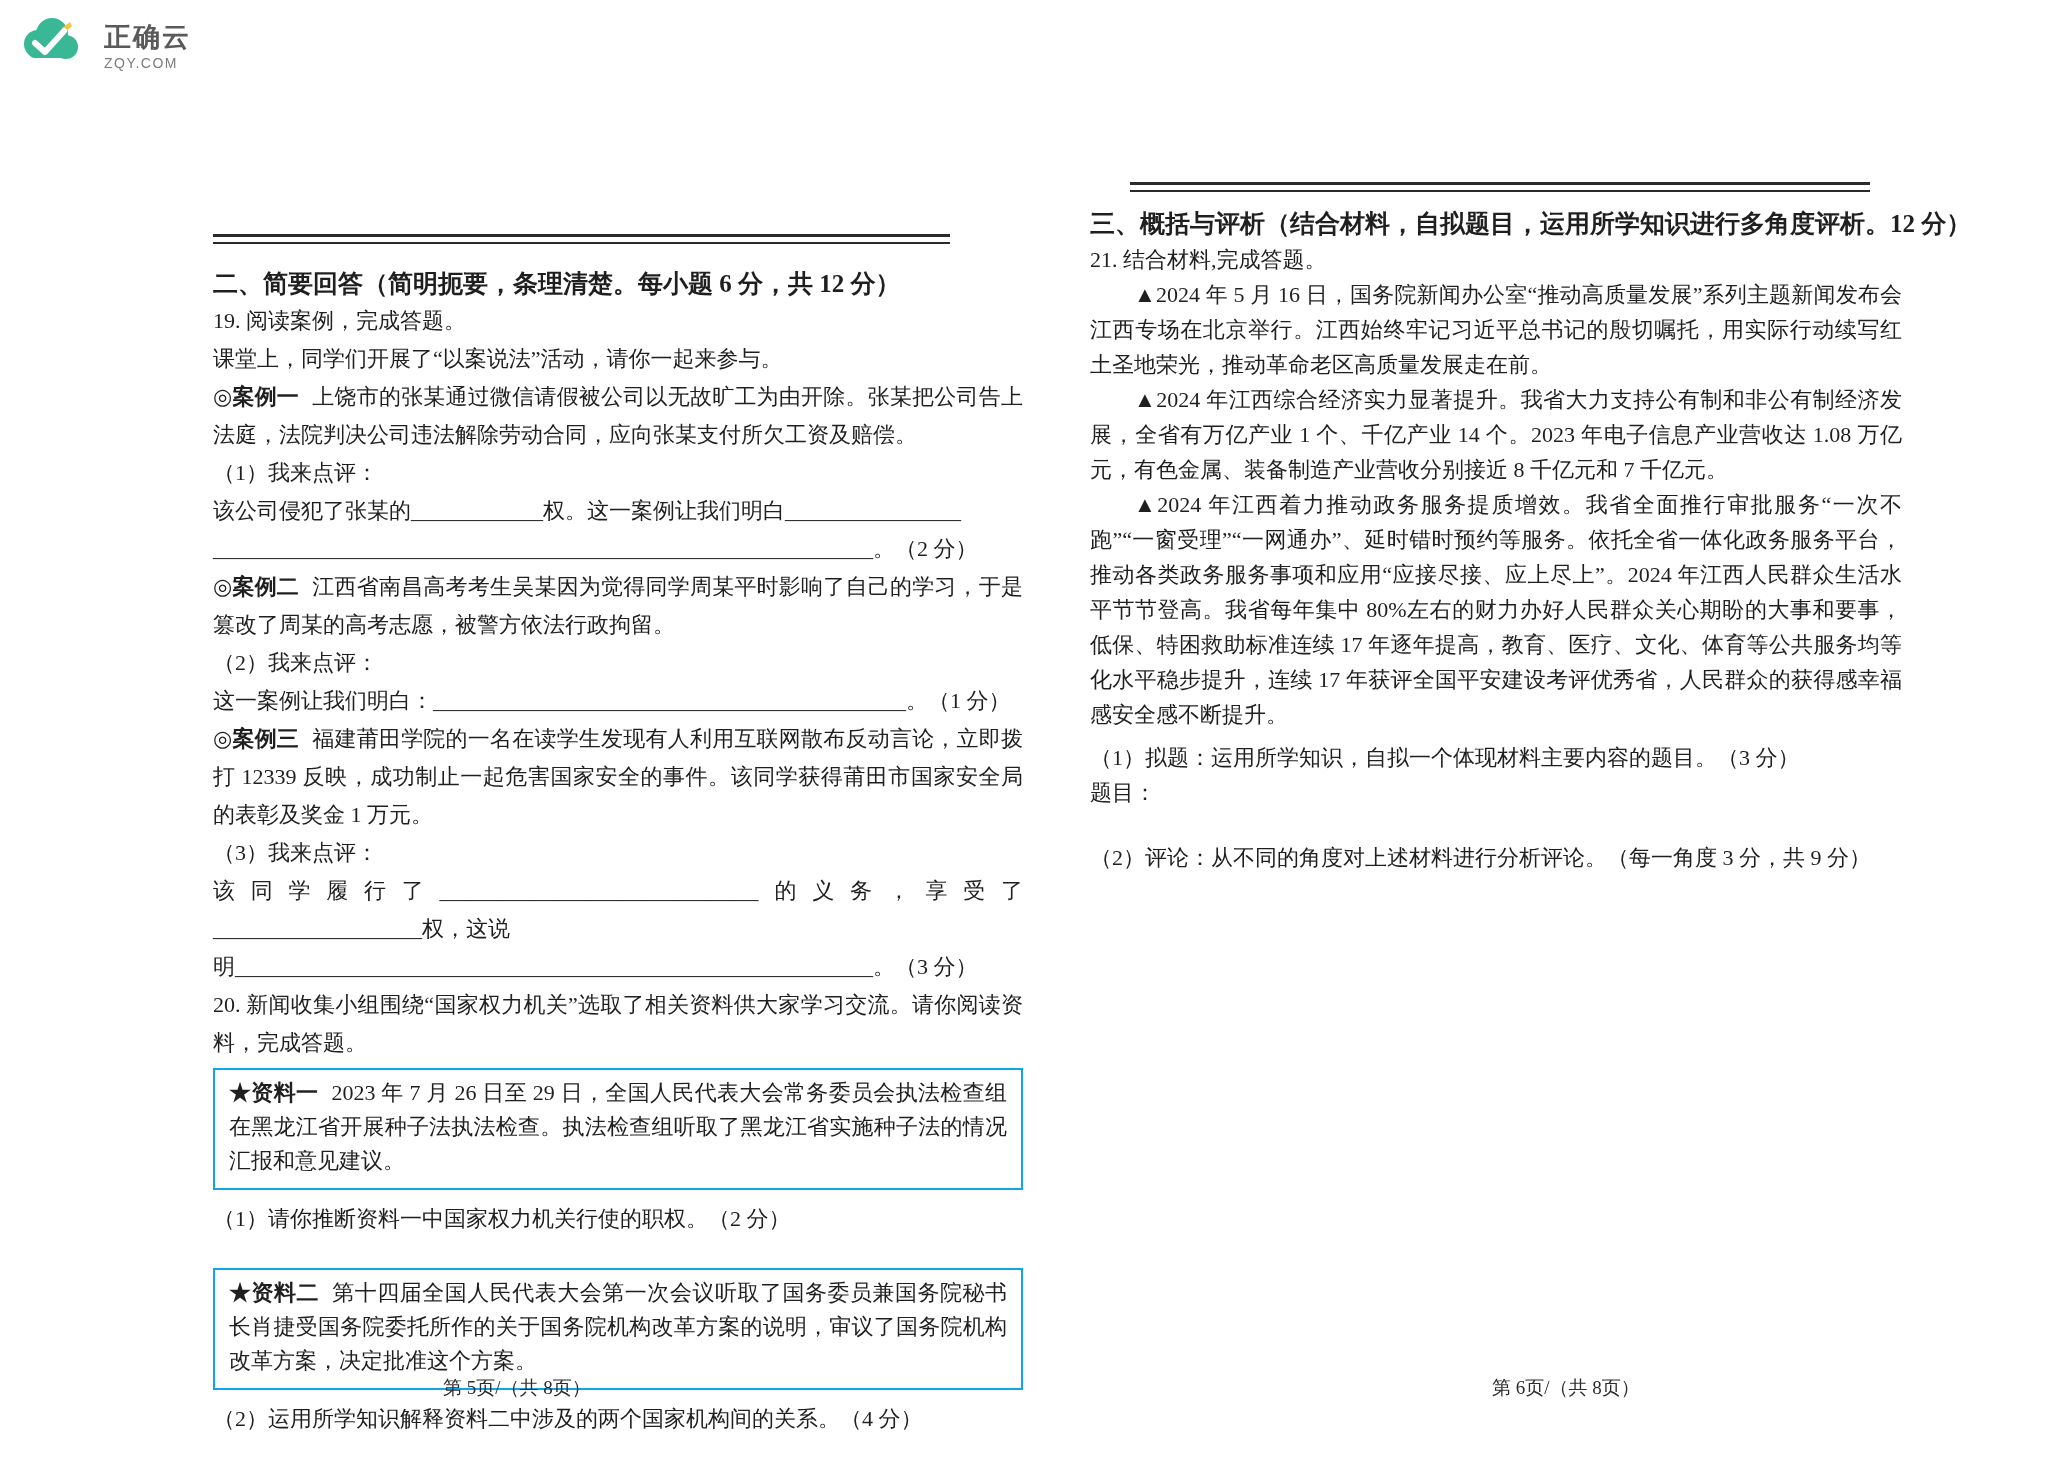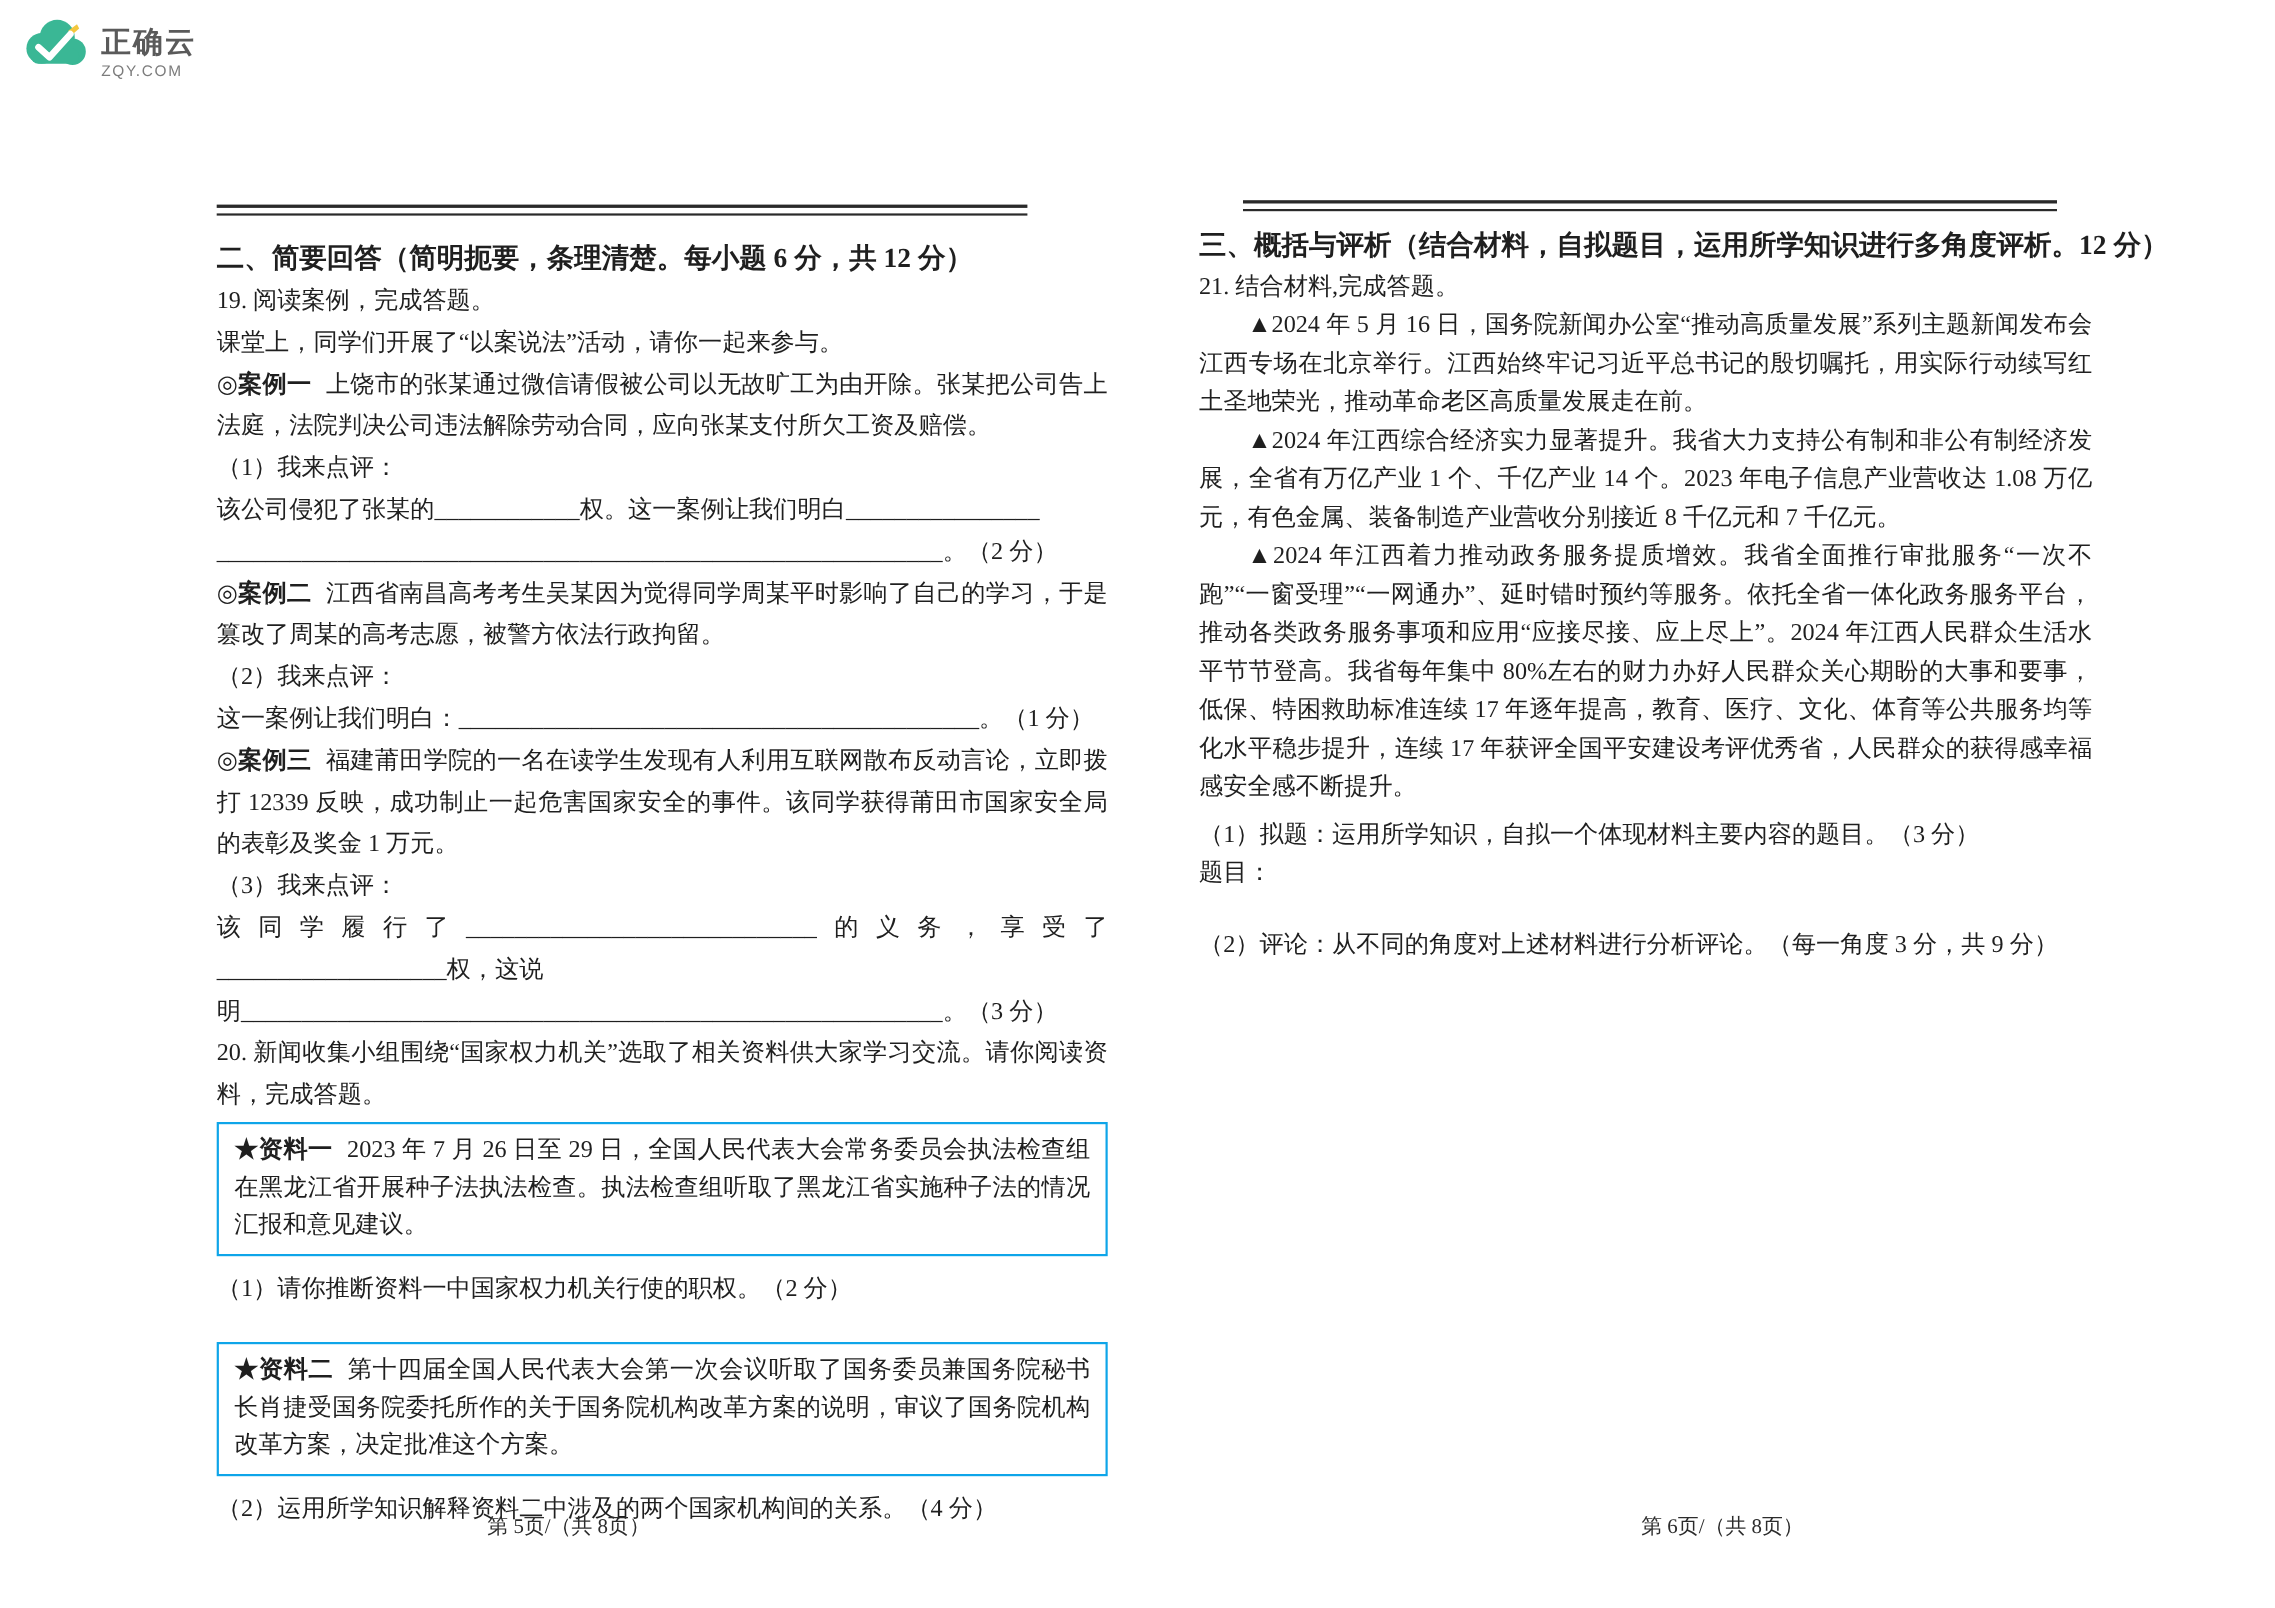--- a/index.html
+++ b/index.html
@@ -2,27 +2,27 @@
 <html><head>
 <meta charset="utf-8">
 <style>
   html,body{margin:0;padding:0;background:#ffffff;}
   .canvas{
     position:relative;width:2068px;height:1462px;background:#ffffff;
     font-family:"Liberation Serif","DejaVu Serif",serif;color:#1f1f1f;
     overflow:hidden;
   }
   
-  .logo{position:absolute;top:14px;left:18px;display:flex;align-items:flex-end;gap:10px;}
+  .logo{position:absolute;top:14px;left:18px;display:flex;align-items:flex-start;gap:22px;}
   .logo-text{display:flex;flex-direction:column;line-height:1;margin-top:10px;}
   .logo-brand{font-family:"Liberation Sans","DejaVu Sans",sans-serif;font-size:27px;font-weight:600;color:#5a5a5a;letter-spacing:2px;}
   .logo-domain{font-family:"Liberation Sans","DejaVu Sans",sans-serif;font-size:14px;color:#7c7c7c;letter-spacing:1.5px;margin-top:5px;}
   
   .page{position:absolute;top:0;text-align:justify;}
-  .page-left{left:197px;width:810px;}
+  .page-left{left:213px;width:810px;margin-top:48px;}
   .page-right{left:1090px;width:812px;}
   .rule{height:5px;border-top:3px solid #2a2a2a;border-bottom:2px solid #2a2a2a;}
   .page-left .rule{width:737px;margin-top:186px;}
   .page-right .rule{width:740px;margin-left:40px;margin-top:182px;}
   .section-title{font-size:25px;font-weight:bold;margin-top:22px;line-height:36px;white-space:nowrap;}
   .page-right .section-title{margin-top:14px;}
   .line,.para{font-size:22px;line-height:38px;}
   .page-right .line,.page-right .para{line-height:35px;}
   .case-label,.mat-label{font-weight:bold;margin-right:0.6em;}
   .indent{text-indent:2em;}

